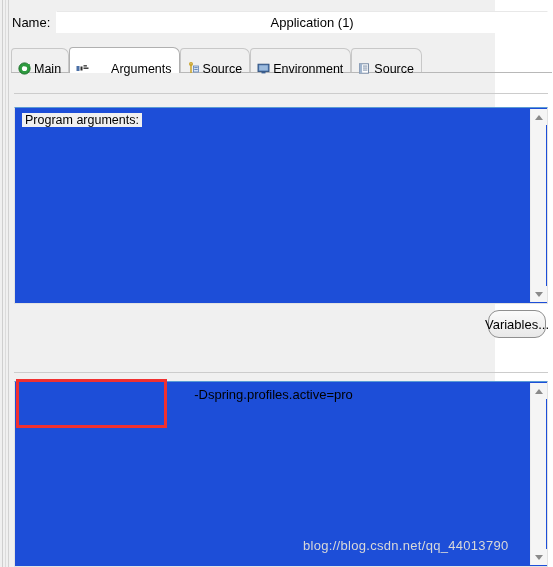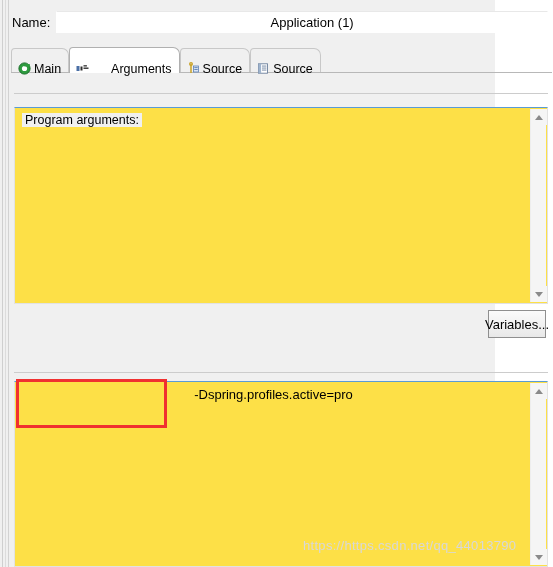--- a/index.html
+++ b/index.html
@@ -130,21 +130,21 @@
     position: absolute;
     left: 0; top: 0;
     width: 100%;
     height: 1px;
     background: #cccccc;
   }
 
   
   .textarea-wrap {
     position: absolute;
-    background: #fde047;
+    background: #1d4ed8;
     border: 1px solid #e2e2e2;
     border-top: 1px solid #5a9bd5;
     box-sizing: border-box;
     overflow: hidden;
   }
   .textarea-content {
     position: absolute;
     left: 5px; top: 4px;
     right: 20px;
     font-size: 13px;
@@ -264,20 +264,30 @@
           <path d="M4 1.5 L4 11" stroke="#c9a227" stroke-width="1.5" fill="none"></path>
           <circle cx="4" cy="2" r="1.4" fill="none" stroke="#c9a227" stroke-width="1.2"></circle>
           <rect x="6.5" y="4" width="5" height="6" fill="#dce6f4" stroke="#5b7fb4" stroke-width="0.8"></rect>
           <rect x="7.3" y="5.2" width="3.4" height="0.9" fill="#5b7fb4"></rect>
           <rect x="7.3" y="7" width="3.4" height="0.9" fill="#5b7fb4"></rect>
         </svg>
       </span>
       <span class="tab-label">Source</span>
     </div>
 
+    <div class="tab">
+      <span class="ticon">
+        <svg width="13" height="13" viewBox="0 0 13 13">
+          <rect x="1" y="2.2" width="11" height="7.4" fill="#4f7ab5" stroke="#2f4f7a" stroke-width="0.9"></rect>
+          <rect x="2.2" y="3.3" width="8.6" height="5.2" fill="#9dbbdd"></rect>
+          <rect x="4.5" y="9.8" width="4" height="1.6" fill="#3a5f93"></rect>
+        </svg>
+      </span>
+      <span class="tab-label">Environment</span>
+    </div>
 
     <div class="tab">
       <span class="ticon">
         <svg width="13" height="13" viewBox="0 0 13 13">
           <rect x="1.5" y="1.8" width="9" height="9.4" fill="#ffffff" stroke="#6a7f9c" stroke-width="0.9"></rect>
           <rect x="1.5" y="1.8" width="2.6" height="9.4" fill="#9fb4cd"></rect>
           <rect x="5" y="3.6" width="4.4" height="0.9" fill="#6a7f9c"></rect>
           <rect x="5" y="5.6" width="4.4" height="0.9" fill="#6a7f9c"></rect>
           <rect x="5" y="7.6" width="4.4" height="0.9" fill="#6a7f9c"></rect>
         </svg>
@@ -297,35 +307,35 @@
     <div class="vscroll">
       <div class="sb-btn up">
         <span class="arrow-up"></span>
       </div>
       <div class="sb-btn down">
         <span class="arrow-down"></span>
       </div>
     </div>
   </div>
 
-  <div class="btn" style="left:488px; top:310px; width:58px; height:28px;">Variables...</div>
+  <div class="btn" style="left:488px; top:310px; width:58px; height:28px;border-radius:11px;">Variables...</div>
 
   <div class="group" style="left:14px; top:372px; width:534px; height:193px;">
     <div class="group-line"></div>
   </div>
 
   <div class="textarea-wrap" style="left:14px; top:381px; width:534px; height:186px;">
     <div class="textarea-content" placeholder="">-Dspring.profiles.active=pro</div>
     <div class="vscroll">
       <div class="sb-btn up">
         <span class="arrow-up"></span>
       </div>
       <div class="sb-btn down">
         <span class="arrow-down"></span>
       </div>
     </div>
   </div>
 
   <div class="annotation-rect" style="left:16px; top:379px; width:151px; height:49px;"></div>
 
-  <div class="watermark" style="left:303px; top:538px;">https://https.csdn.net/qq_44013790</div>
+  <div class="watermark" style="left:303px; top:538px;">blog://blog.csdn.net/qq_44013790</div>
 
 </div>
 
 </body></html>

